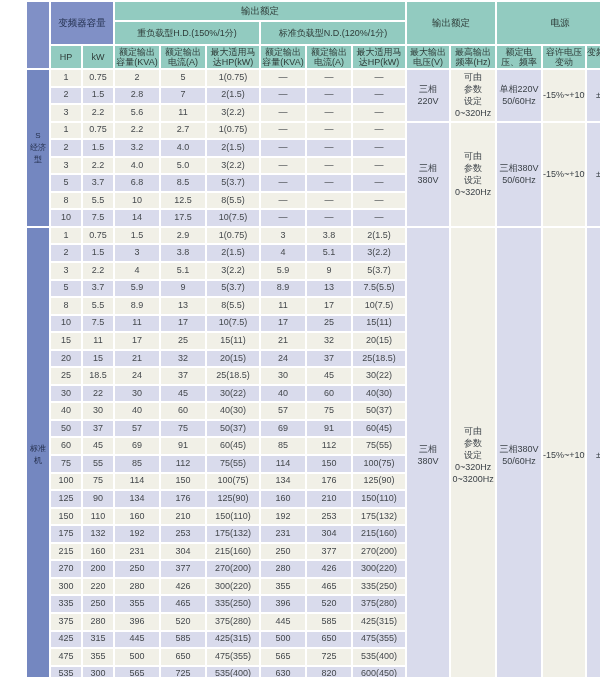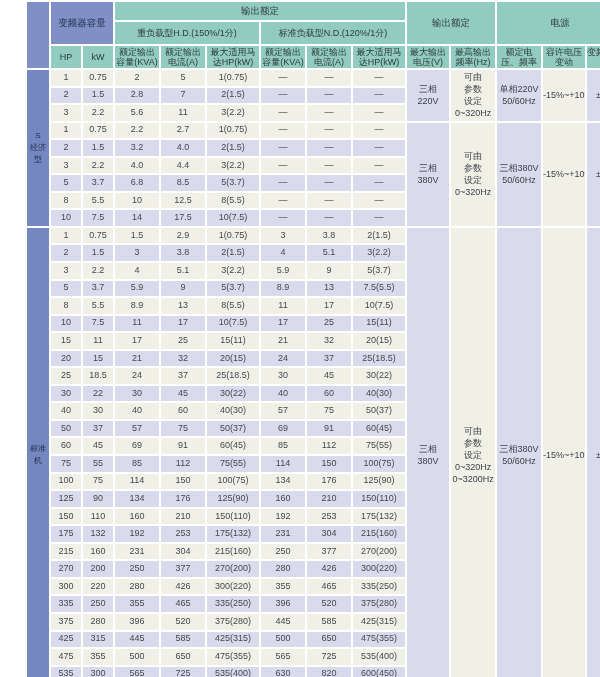--- a/index.html
+++ b/index.html
@@ -150,21 +150,21 @@
           <td class="data-cell">4.0</td>
           <td class="data-cell">2(1.5)</td>
           <td class="data-cell">—</td>
           <td class="data-cell">—</td>
           <td class="data-cell">—</td>
         </tr>
         <tr class="body-row shade-cream">
           <td class="data-cell">3</td>
           <td class="data-cell">2.2</td>
           <td class="data-cell">4.0</td>
-          <td class="data-cell">4.4</td>
+          <td class="data-cell">5.0</td>
           <td class="data-cell">3(2.2)</td>
           <td class="data-cell">—</td>
           <td class="data-cell">—</td>
           <td class="data-cell">—</td>
         </tr>
         <tr class="body-row shade-lav">
           <td class="data-cell">5</td>
           <td class="data-cell">3.7</td>
           <td class="data-cell">6.8</td>
           <td class="data-cell">8.5</td>

